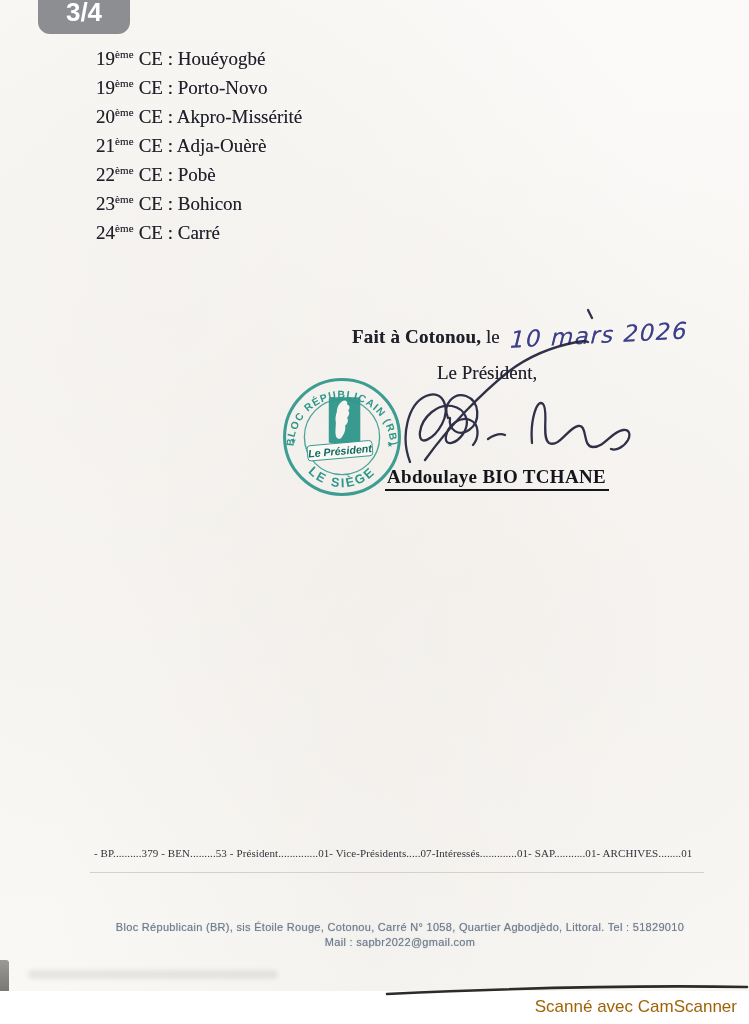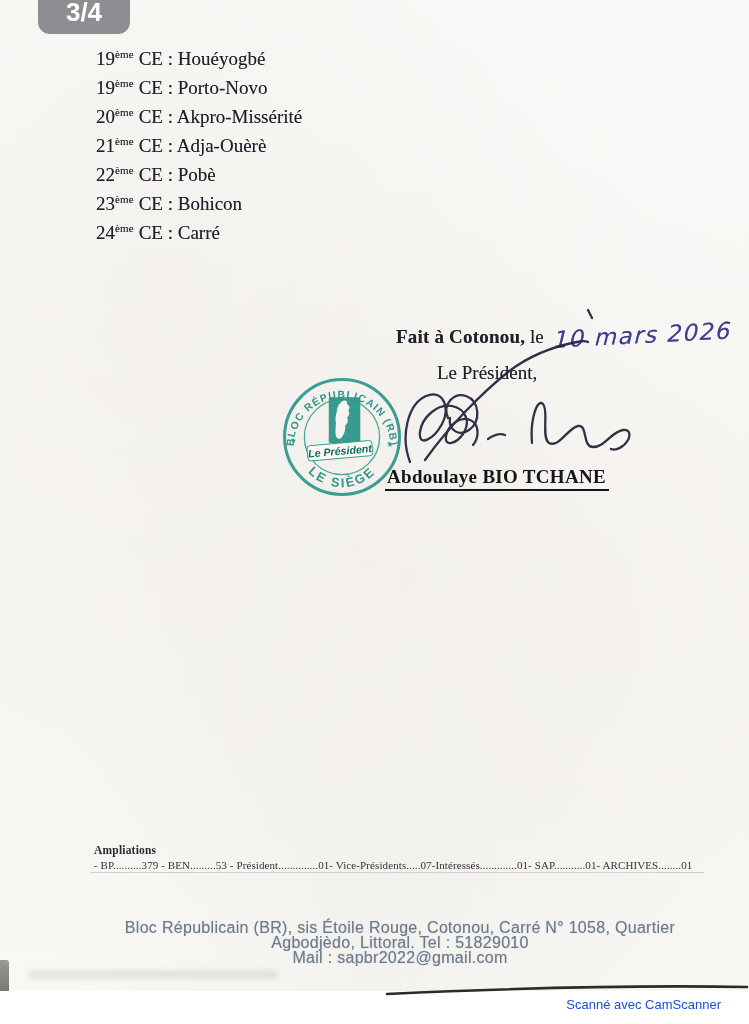--- a/index.html
+++ b/index.html
@@ -26,21 +26,21 @@
   .doc-text{color:#20202a;text-shadow:0 0 0.4px rgba(32,32,46,0.45);}
   .ce-list{position:absolute;left:96px;top:48px;}
   .ce-item{height:29px;font-size:19px;white-space:nowrap;}
   .ord{font-size:11px;position:relative;top:-7px;letter-spacing:0.2px;}
   .article{
     position:absolute;left:96px;top:252px;width:614px;
     font-size:19px;line-height:34px;text-align:left;
   }
   .article b{letter-spacing:0.2px;}
   .dateline{position:absolute;left:352px;top:322px;font-size:19px;white-space:nowrap;}
-  .dateline b{letter-spacing:0.2px;margin-left:44px;}
+  .dateline b{letter-spacing:0.2px;}
   .handwriting{
     display:inline-block;
     font-family:"DejaVu Sans",sans-serif;font-style:italic;
     font-size:23px;color:#3c3f8f;letter-spacing:1.5px;
     transform:rotate(-3deg) skewX(-6deg);margin-left:10px;
   }
   .president{position:absolute;left:437px;top:362px;font-size:19px;}
   .signatory-name{
     position:absolute;left:385px;top:466px;
     font-size:19px;font-weight:bold;letter-spacing:0.3px;
@@ -51,29 +51,29 @@
   .sig-overlay{position:absolute;left:330px;top:300px;width:350px;height:200px;pointer-events:none;}
   .ampliations{position:absolute;left:94px;top:844px;width:616px;}
   .amp-title{font-size:11.5px;font-weight:bold;color:#2a2a32;letter-spacing:0.2px;}
   .amp-line{
     font-size:11px;color:#33333c;margin-top:3px;white-space:nowrap;
     letter-spacing:0.1px;
   }
   .amp-rule{position:absolute;left:90px;top:872px;width:614px;height:1px;background:#d4d0ca;}
   .doc-footer{
     position:absolute;left:100px;top:920px;width:600px;text-align:center;
-    font-family:"Liberation Sans",sans-serif;font-size:16px;line-height:15px;
+    font-family:"Liberation Sans",sans-serif;font-size:11px;line-height:15px;
     color:#6d7c8e;letter-spacing:0.3px;
     text-shadow:0 0 1px rgba(109,124,142,0.55);
   }
   .white-strip{position:absolute;left:0;top:991px;width:749px;height:33px;background:#ffffff;}
   .page-edge{position:absolute;left:385px;top:983px;width:364px;height:14px;}
   .camscanner{
-    position:absolute;right:28px;top:997px;
-    font-family:"Liberation Sans",sans-serif;font-size:13px;color:#1d4ed8;
+    position:absolute;right:12px;top:997px;
+    font-family:"Liberation Sans",sans-serif;font-size:17px;color:#a16207;
   }
   .smudge{
     position:absolute;left:0;top:960px;width:9px;height:33px;
     background:linear-gradient(180deg,#7b7a78,#4a4a48);
     border-radius:0 3px 3px 0;opacity:0.75;
   }
   .streak{
     position:absolute;left:28px;top:970px;width:250px;height:9px;
     background:rgba(150,145,138,0.18);filter:blur(2px);border-radius:5px;
   }
@@ -142,21 +142,20 @@
       <path d="M 118,118 C 112,104 124,92 136,96 C 150,101 151,122 139,130 C 129,137 118,130 120,118"></path>
       <path d="M 158,139 C 164,135 170,133 175,135"></path>
 
       <path d="M 202,143 C 200,120 207,98 213,104 C 219,110 211,138 219,143 C 229,148 238,128 248,126 C 258,124 252,147 263,147 C 275,147 281,132 293,130 C 299,129 301,134 298,140 C 294,147 286,151 281,149"></path>
     </g>
   </svg>
 
   <div class="signatory-name">Abdoulaye BIO TCHANE</div>
 
   <div class="ampliations">
-    <div class="amp-title">Ampliations</div>
     <div class="amp-line">- BP..........379 - BEN.........53 - Président..............01- Vice-Présidents.....07-Intéressés.............01- SAP...........01- ARCHIVES........01</div>
   </div>
   <div class="amp-rule"></div>
 
   <div class="doc-footer">
     <div>Bloc Républicain (BR), sis Étoile Rouge, Cotonou, Carré N° 1058, Quartier Agbodjèdo, Littoral. Tel : 51829010</div>
     <div>Mail : sapbr2022@gmail.com</div>
   </div>
 
   <div class="smudge"></div>

